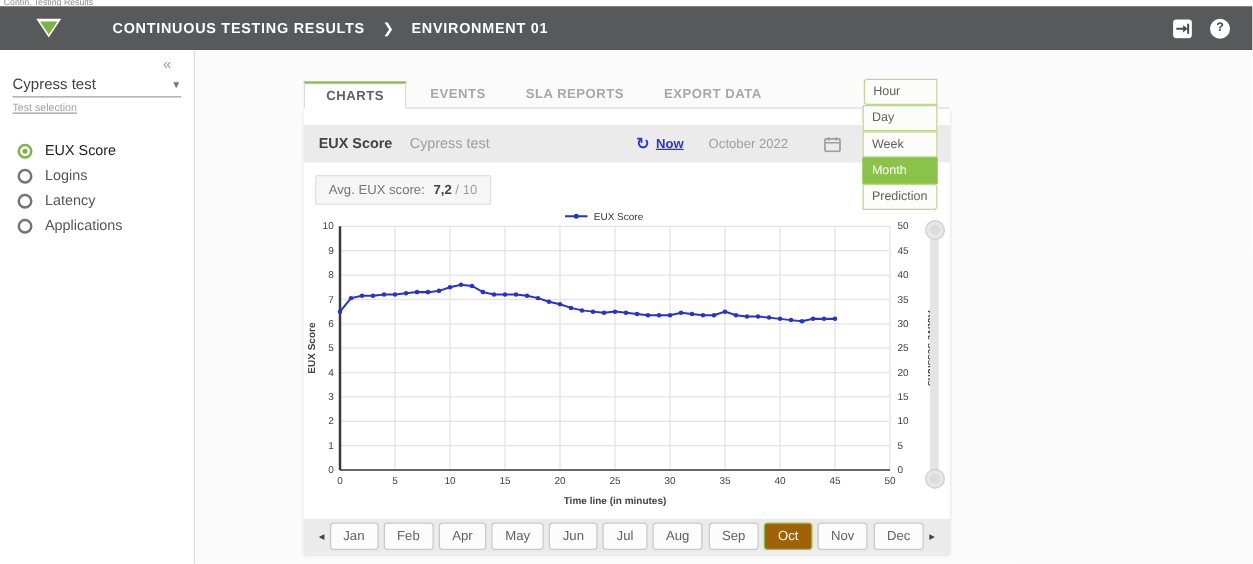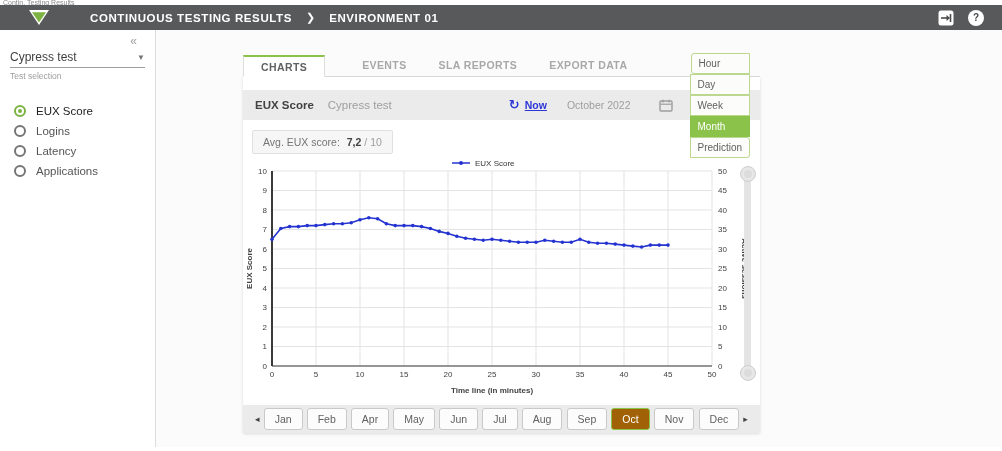--- a/index.html
+++ b/index.html
@@ -4,59 +4,59 @@
 <style>
   * { margin:0; padding:0; box-sizing:border-box; }
   html,body { width:1002px; height:451px; overflow:hidden; background:#fff;
     font-family:"Liberation Sans","DejaVu Sans",sans-serif; }
 
   
   .top-clip { height:5px; overflow:hidden; font-size:7px; line-height:6px;
     color:#8a8a8a; padding-left:3px; background:#fff; }
 
   
-  .appbar { height:25px; background:#58595b; display:flex; align-items:center; color:#fff; }
+  .appbar { height:35px; background:#58595b; display:flex; align-items:center; color:#fff; }
   .appbar .logo { margin-left:28px; display:flex; align-items:center; }
   .appbar .title { margin-left:40px; font-size:11.5px; font-weight:bold; letter-spacing:.6px; }
   .appbar .crumb-sep { margin:0 14px; font-size:11px; font-weight:bold; }
   .appbar .env { font-size:11.5px; font-weight:bold; letter-spacing:.6px; }
   .appbar .spacer { flex:1; }
   .appbar .icn { margin-right:14px; display:flex; align-items:center; cursor:pointer; }
   .help-circle { width:16px; height:16px; border-radius:50%; background:#fff; color:#4a4a4a;
     font-size:10px; font-weight:bold; display:flex; align-items:center; justify-content:center; }
   .appbar .icn:last-child { margin-right:18px; }
 
   .workspace { display:flex; height:417px; background:#fbfbfb; }
 
   
   .sidebar { width:156px; background:#fff; border-right:1px solid #dcdcdc; position:relative;
     padding-top:4px; flex:none; }
   .collapse { position:absolute; top:4px; right:18px; color:#9e9e9e; font-size:12px; cursor:pointer; }
   .test-select { margin:16px 10px 0 10px; border-bottom:1px solid #9e9e9e; padding-bottom:3px;
     display:flex; align-items:center; justify-content:space-between; cursor:pointer; }
   .test-select .val { font-size:12px; color:#424242; }
   .test-select .caret { font-size:8px; color:#757575; }
-  .test-caption { margin:3px 10px 0 10px; font-size:8.5px; color:#9e9e9e; }
+  .test-caption { margin:3px 10px 0 10px; font-size:8.5px; color:#9e9e9e;text-decoration:underline; }
   .metric-group { margin-top:20px; }
   .metric-row { display:flex; align-items:center; padding:4px 0 4px 14px; cursor:pointer; }
   .radio { width:12px; height:12px; border-radius:50%; border:2px solid #757575; margin-right:10px;
     position:relative; flex:none; }
   .radio.sel { border-color:#7cb342; }
   .radio.sel::after { content:""; position:absolute; left:2px; top:2px; width:4px; height:4px;
     border-radius:50%; background:#7cb342; }
   .metric-label { font-size:11.5px; color:#555; }
   .metric-label.sel { color:#212121; }
 
   
   .main { flex:1; padding:25px 0 0 87px; }
   .tabs { display:flex; width:517px; border-bottom:1px solid #ddd; height:22px; }
   .tab { font-size:10.5px; font-weight:bold; letter-spacing:.4px; color:#a8a8a8;
     line-height:20px; padding:0 13px; margin-right:6px; cursor:pointer; }
   .tab.active { background:#fff; color:#616161; border:1px solid #ddd; border-top:2px solid #8bc34a;
-    border-bottom:1px solid #fff; margin-bottom:-1px; padding:0 17px; margin-right:24px; }
+    border-bottom:1px solid #fff; margin-bottom:-1px; padding:0 17px; margin-right:6px; }
 
   .card { width:517px; background:#fff; box-shadow:0 1px 3px rgba(0,0,0,.13); padding-top:13px; }
 
   
   .chart-toolbar { height:30px; background:#ebebeb; display:flex; align-items:center; padding:0 8px; }
   .ct-metric { font-size:11.5px; font-weight:bold; color:#424242; margin-left:4px; }
   .ct-test { font-size:11.5px; color:#9e9e9e; margin-left:14px; }
   .now-group { margin-left:auto; display:flex; align-items:center; cursor:pointer; }
   .refresh-ic { color:#2b35d8; font-size:13px; font-weight:bold; line-height:12px; }
   .now-label { color:#2b35d8; font-size:10.5px; font-weight:bold; margin-left:5px;text-decoration:underline; }

